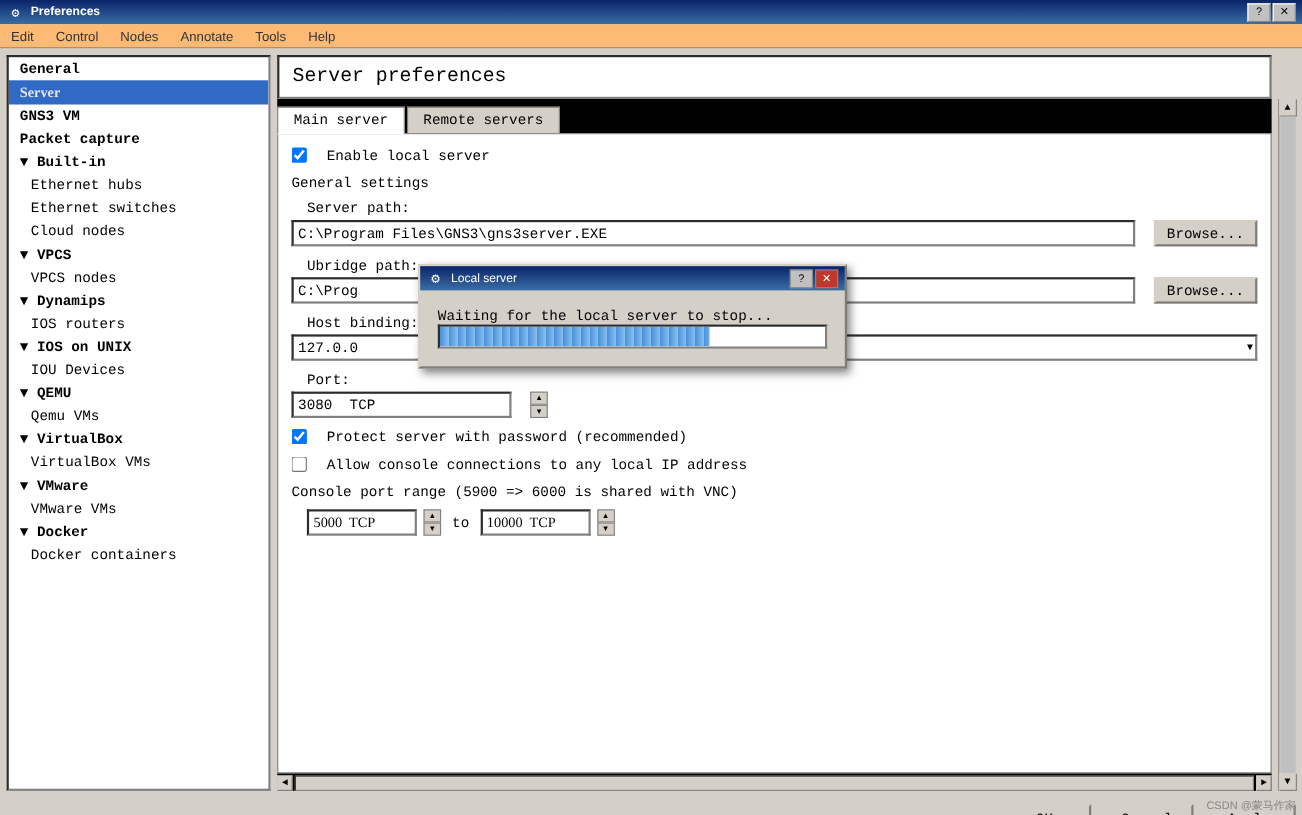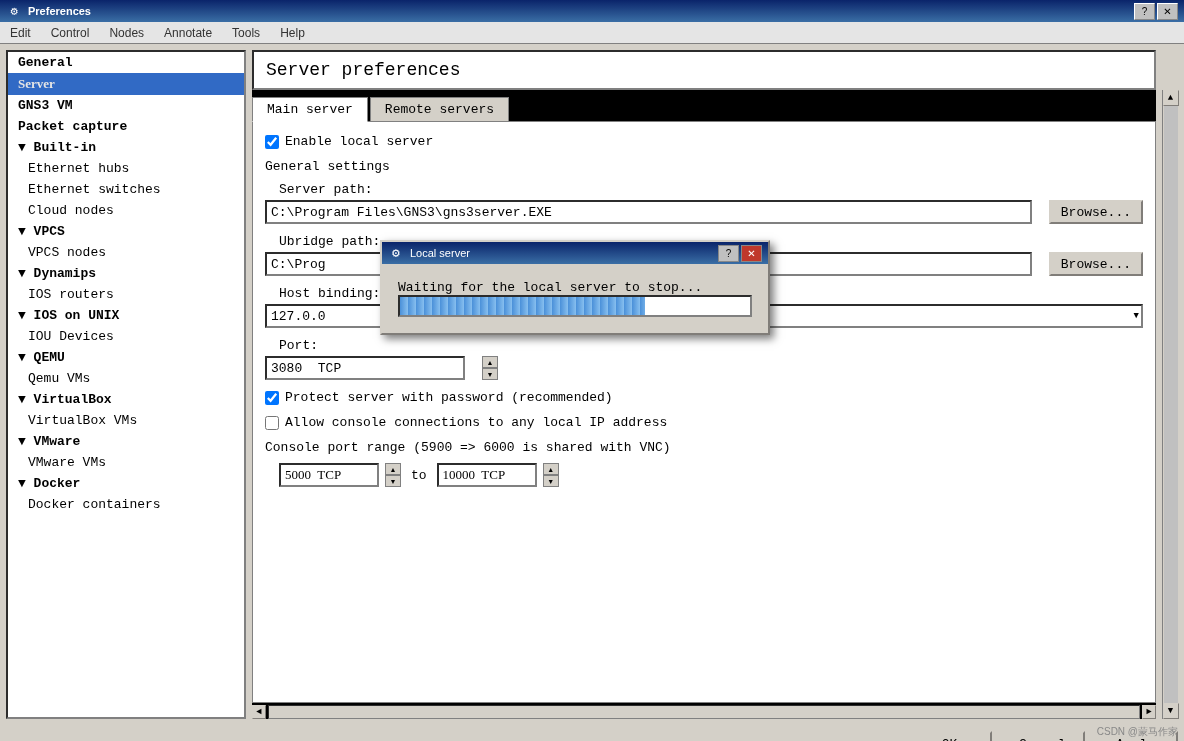--- a/index.html
+++ b/index.html
@@ -53,21 +53,21 @@
     }
     
     .main-window {
       display: flex;
       flex-direction: column;
       height: calc(741px - 22px);
       background: #d4d0c8;
     }
     
     .menu-bar {
-      background: #e5e5e5;
+      background: #fdba74;
       height: 22px;
       display: flex;
       align-items: center;
       padding: 4px 4px;
       gap: 8px;
       border-bottom: 1px solid #808080;
     }
     .menu-item {
       font-family: Tahoma, Arial, sans-serif;
       font-size: 12px;
@@ -154,23 +154,22 @@
     .tab-content {
       background: white;
       border: 1px solid #808080;
       flex: 1;
       padding: 12px;
       overflow-y: auto;
       position: relative;
     }
     .checkbox-row {
       display: flex;
-      align-items: center;
       margin-bottom: 10px;
-      gap: 6px;
+      gap: 18px;
     }
     .checkbox-row input[type=checkbox] {
       width: 14px;
       height: 14px;
     }
     .section-label {
       font-family: "Courier New", Courier, monospace;
       font-size: 13px;
       color: #000;
       margin-bottom: 8px;

